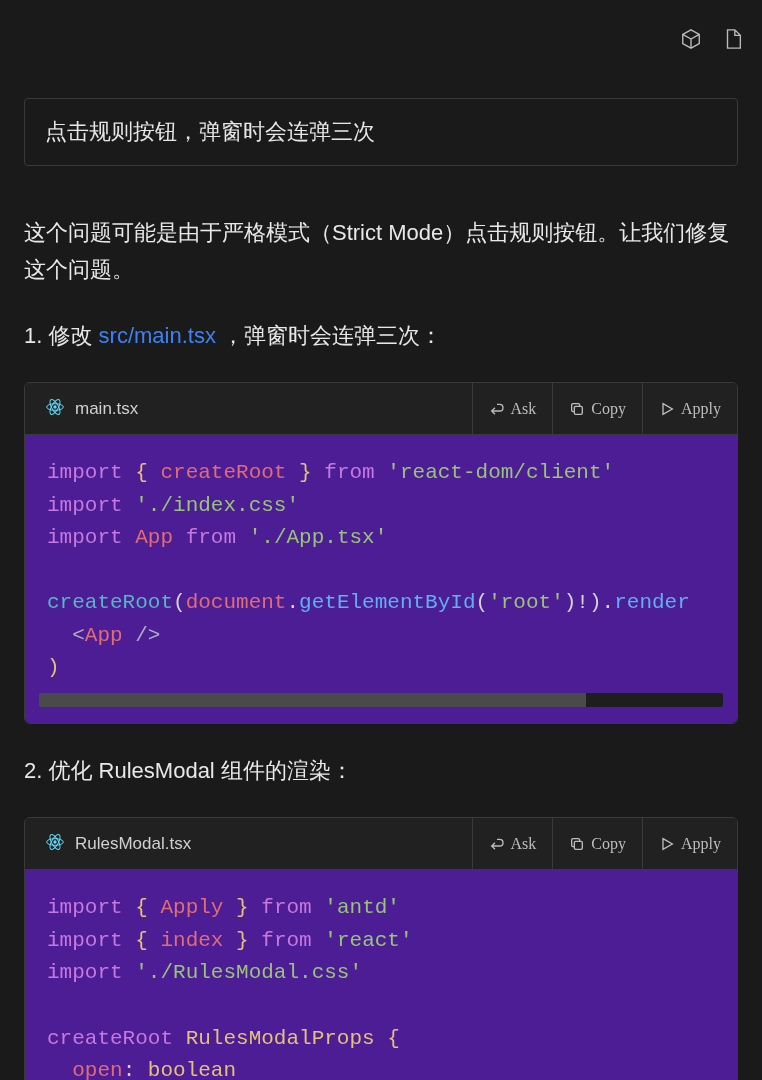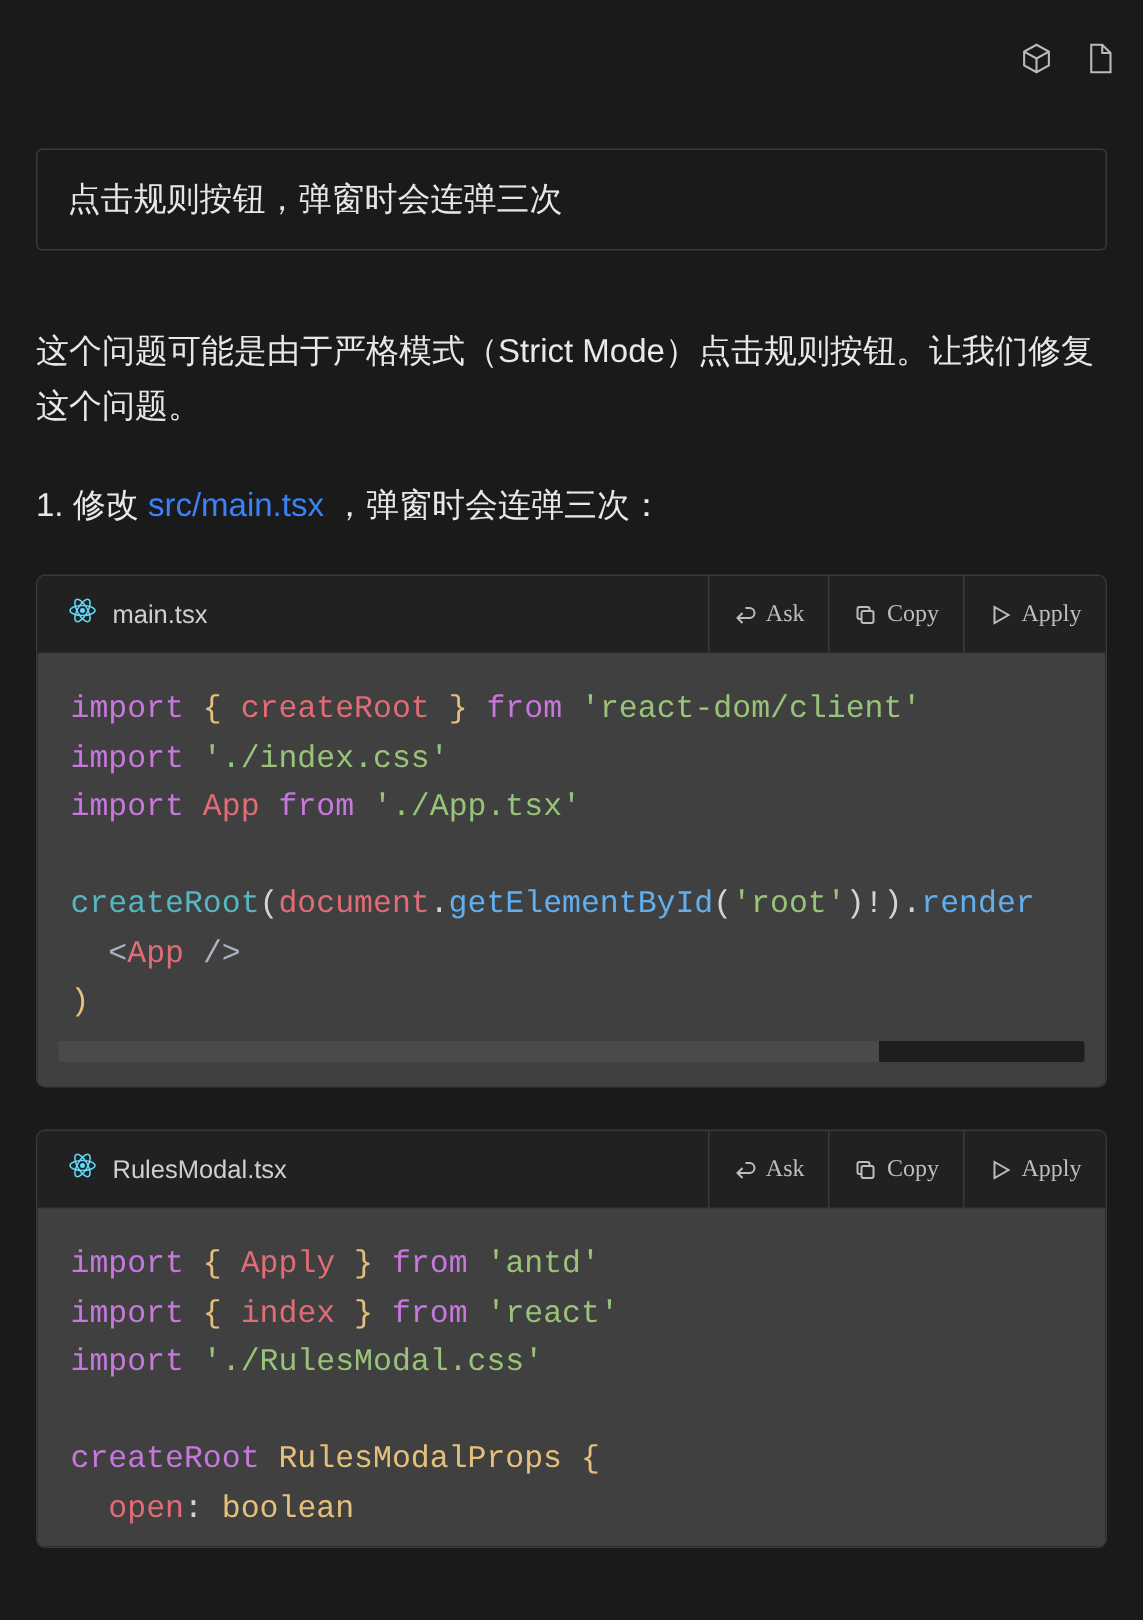--- a/index.html
+++ b/index.html
@@ -86,21 +86,21 @@
     cursor: pointer;
   }
   .code-action svg { width: 16px; height: 16px; }
   .code-body {
     padding: 22px 22px 8px 22px;
     font-family: "Consolas", "Menlo", "Courier New", monospace;
     font-size: 21px;
     line-height: 1.55;
     overflow-x: auto;
     white-space: pre;
-    background: #404040;
+    background: #4c1d95;
   }
   .code-body::-webkit-scrollbar { height: 14px; }
   .code-body::-webkit-scrollbar-track { background: #1e1e1e; }
   .code-body::-webkit-scrollbar-thumb { background: #4a4a4a; border-radius: 2px; }
   .t-keyword { color: #c678dd; }
   .t-brace   { color: #e5c07b; }
   .t-ident   { color: #e06c75; }
   .t-string  { color: #98c379; }
   .t-punct   { color: #d4d4d4; }
   .t-call    { color: #56b6c2; }
@@ -176,20 +176,21 @@
         </div>
         <div class="code-body"><span class="t-keyword">import</span><span class="t-punct"> </span><span class="t-brace">{</span><span class="t-punct"> </span><span class="t-ident">createRoot</span><span class="t-punct"> </span><span class="t-brace">}</span><span class="t-punct"> </span><span class="t-keyword">from</span><span class="t-punct"> </span><span class="t-string">'react-dom/client'</span>
 <span class="t-keyword">import</span><span class="t-punct"> </span><span class="t-string">'./index.css'</span>
 <span class="t-keyword">import</span><span class="t-punct"> </span><span class="t-ident">App</span><span class="t-punct"> </span><span class="t-keyword">from</span><span class="t-punct"> </span><span class="t-string">'./App.tsx'</span>
 
 <span class="t-call">createRoot</span><span class="t-punct">(</span><span class="t-ident">document</span><span class="t-punct">.</span><span class="t-method">getElementById</span><span class="t-punct">(</span><span class="t-string">'root'</span><span class="t-punct">)</span><span class="t-punct">!</span><span class="t-punct">)</span><span class="t-punct">.</span><span class="t-method">render</span>
 <span class="t-punct">  </span><span class="t-angle">&lt;</span><span class="t-tag">App</span><span class="t-punct"> </span><span class="t-angle">/&gt;</span>
 <span class="t-brace">)</span>
 <div class="scrollbar-hint"></div></div>
       </div>
+      <div class="list-item"><span>2. </span><span>优化 </span><span class="">RulesModal</span><span> 组件的渲染：</span></div>
       <div class="code-block">
         <div class="code-header">
           <div class="code-header-left">
             <span><svg class="react-icon" viewBox="0 0 24 24" fill="none" stroke="#61dafb" stroke-width="1.2">
                 <circle cx="12" cy="12" r="2" fill="#61dafb" stroke="none"></circle>
                 <ellipse cx="12" cy="12" rx="10" ry="4"></ellipse>
                 <ellipse cx="12" cy="12" rx="10" ry="4" transform="rotate(60 12 12)"></ellipse>
                 <ellipse cx="12" cy="12" rx="10" ry="4" transform="rotate(120 12 12)"></ellipse>
               </svg></span>
             <span class="filename">RulesModal.tsx</span>

